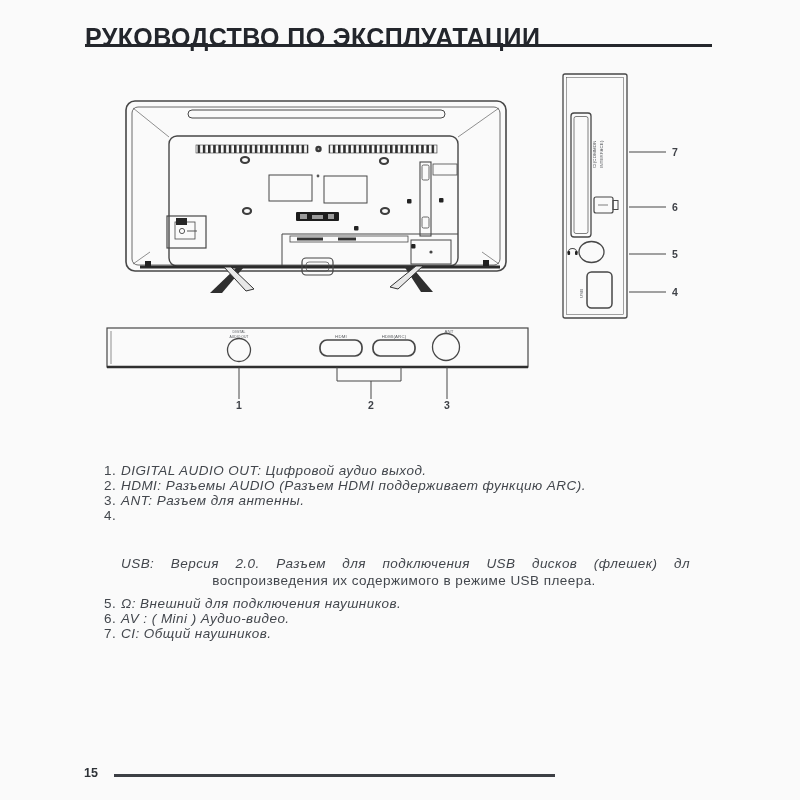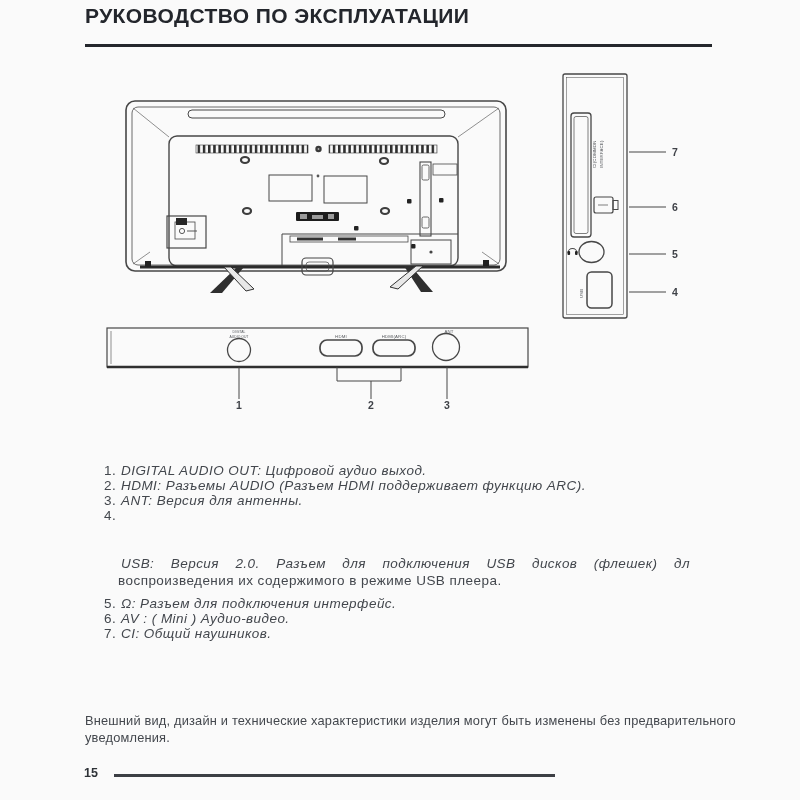--- a/index.html
+++ b/index.html
@@ -6,43 +6,43 @@
   body{
     width:800px;height:800px;
     background:#fafafa;
     font-family:"Liberation Sans", sans-serif;
     color:#42464c;
     position:relative;
     overflow:hidden;
   }
   .page{position:absolute;inset:0;}
   .title{
-    position:absolute;left:85px;top:4px;margin:0;
-    font-size:21px;font-weight:bold;letter-spacing:0.4px;
+    position:absolute;left:85px;top:23px;margin:0;
+    font-size:25px;font-weight:bold;letter-spacing:0.4px;
     color:#23262c;white-space:nowrap;
   }
   .title-rule{
     position:absolute;left:85px;top:44px;width:627px;height:3px;
     background:#24272c;
   }
   svg.diagrams{position:absolute;left:0;top:0;width:800px;height:430px;}
   svg .ln{stroke:#474747;fill:none;}
   svg text{font-family:"Liberation Sans", sans-serif;fill:#55585c;}
   svg text.callout{font-size:10.5px;font-weight:600;fill:#3f4248;}
   svg text.tiny{font-size:4.3px;letter-spacing:0.2px;}
   svg text.micro{font-size:3.4px;}
   .list{
     position:absolute;left:104px;top:463px;width:586px;
     font-size:13.5px;letter-spacing:0.45px;line-height:15px;color:#43474d;
   }
   .li{display:flex;}
   .li .num{flex:0 0 17px;width:17px;}
   .li .text{flex:1;font-style:italic;}
   .justify{text-align:justify;text-align-last:justify;margin-top:48px;}
-  .li-cont{line-height:20px;margin-left:14px;}
+  .li-cont{line-height:20px;margin-left:14px;text-align:center;}
   .gap{margin-top:5px;}
   .note{
     position:absolute;left:85px;top:712px;width:660px;margin:0;
     font-size:12.8px;letter-spacing:0.2px;line-height:17px;color:#43474d;
   }
   .pagenum{
     position:absolute;left:84px;top:766px;
     font-size:12.5px;font-weight:bold;color:#2e3237;
   }
   .footer-rule{
@@ -230,39 +230,38 @@
     <div class="li">
       <span class="num">1.</span>
       <span class="text">DIGITAL AUDIO OUT: Цифровой аудио выход.</span>
     </div>
     <div class="li">
       <span class="num">2.</span>
       <span class="text">HDMI: Разъемы AUDIO (Разъем HDMI поддерживает функцию ARC).</span>
     </div>
     <div class="li">
       <span class="num">3.</span>
-      <span class="text">ANT: Версия для антенны.</span>
+      <span class="text">ANT: Разъем для антенны.</span>
     </div>
     <div class="li">
       <span class="num">4.</span>
       <span class="text justify">USB: Версия 2.0. Разъем для подключения USB дисков (флешек) дл</span>
     </div>
     <div class="li-cont">воспроизведения их содержимого в режиме USB плеера.</div>
     <div class="li gap">
       <span class="num">5.</span>
-      <span class="text">Ω: Разъем для подключения интерфейс.</span>
+      <span class="text">Ω: Внешний для подключения наушников.</span>
     </div>
     <div class="li">
       <span class="num">6.</span>
       <span class="text">AV : ( Mini ) Аудио-видео.</span>
     </div>
     <div class="li">
       <span class="num">7.</span>
       <span class="text">CI: Общий наушников.</span>
     </div>
   </div>
 
-  <p class="note">Внешний вид, дизайн и технические характеристики изделия могут быть изменены без предварительного уведомления.</p>
 
   <span class="pagenum">15</span>
   <div class="footer-rule"></div>
 
 </div>
 
 </body></html>

